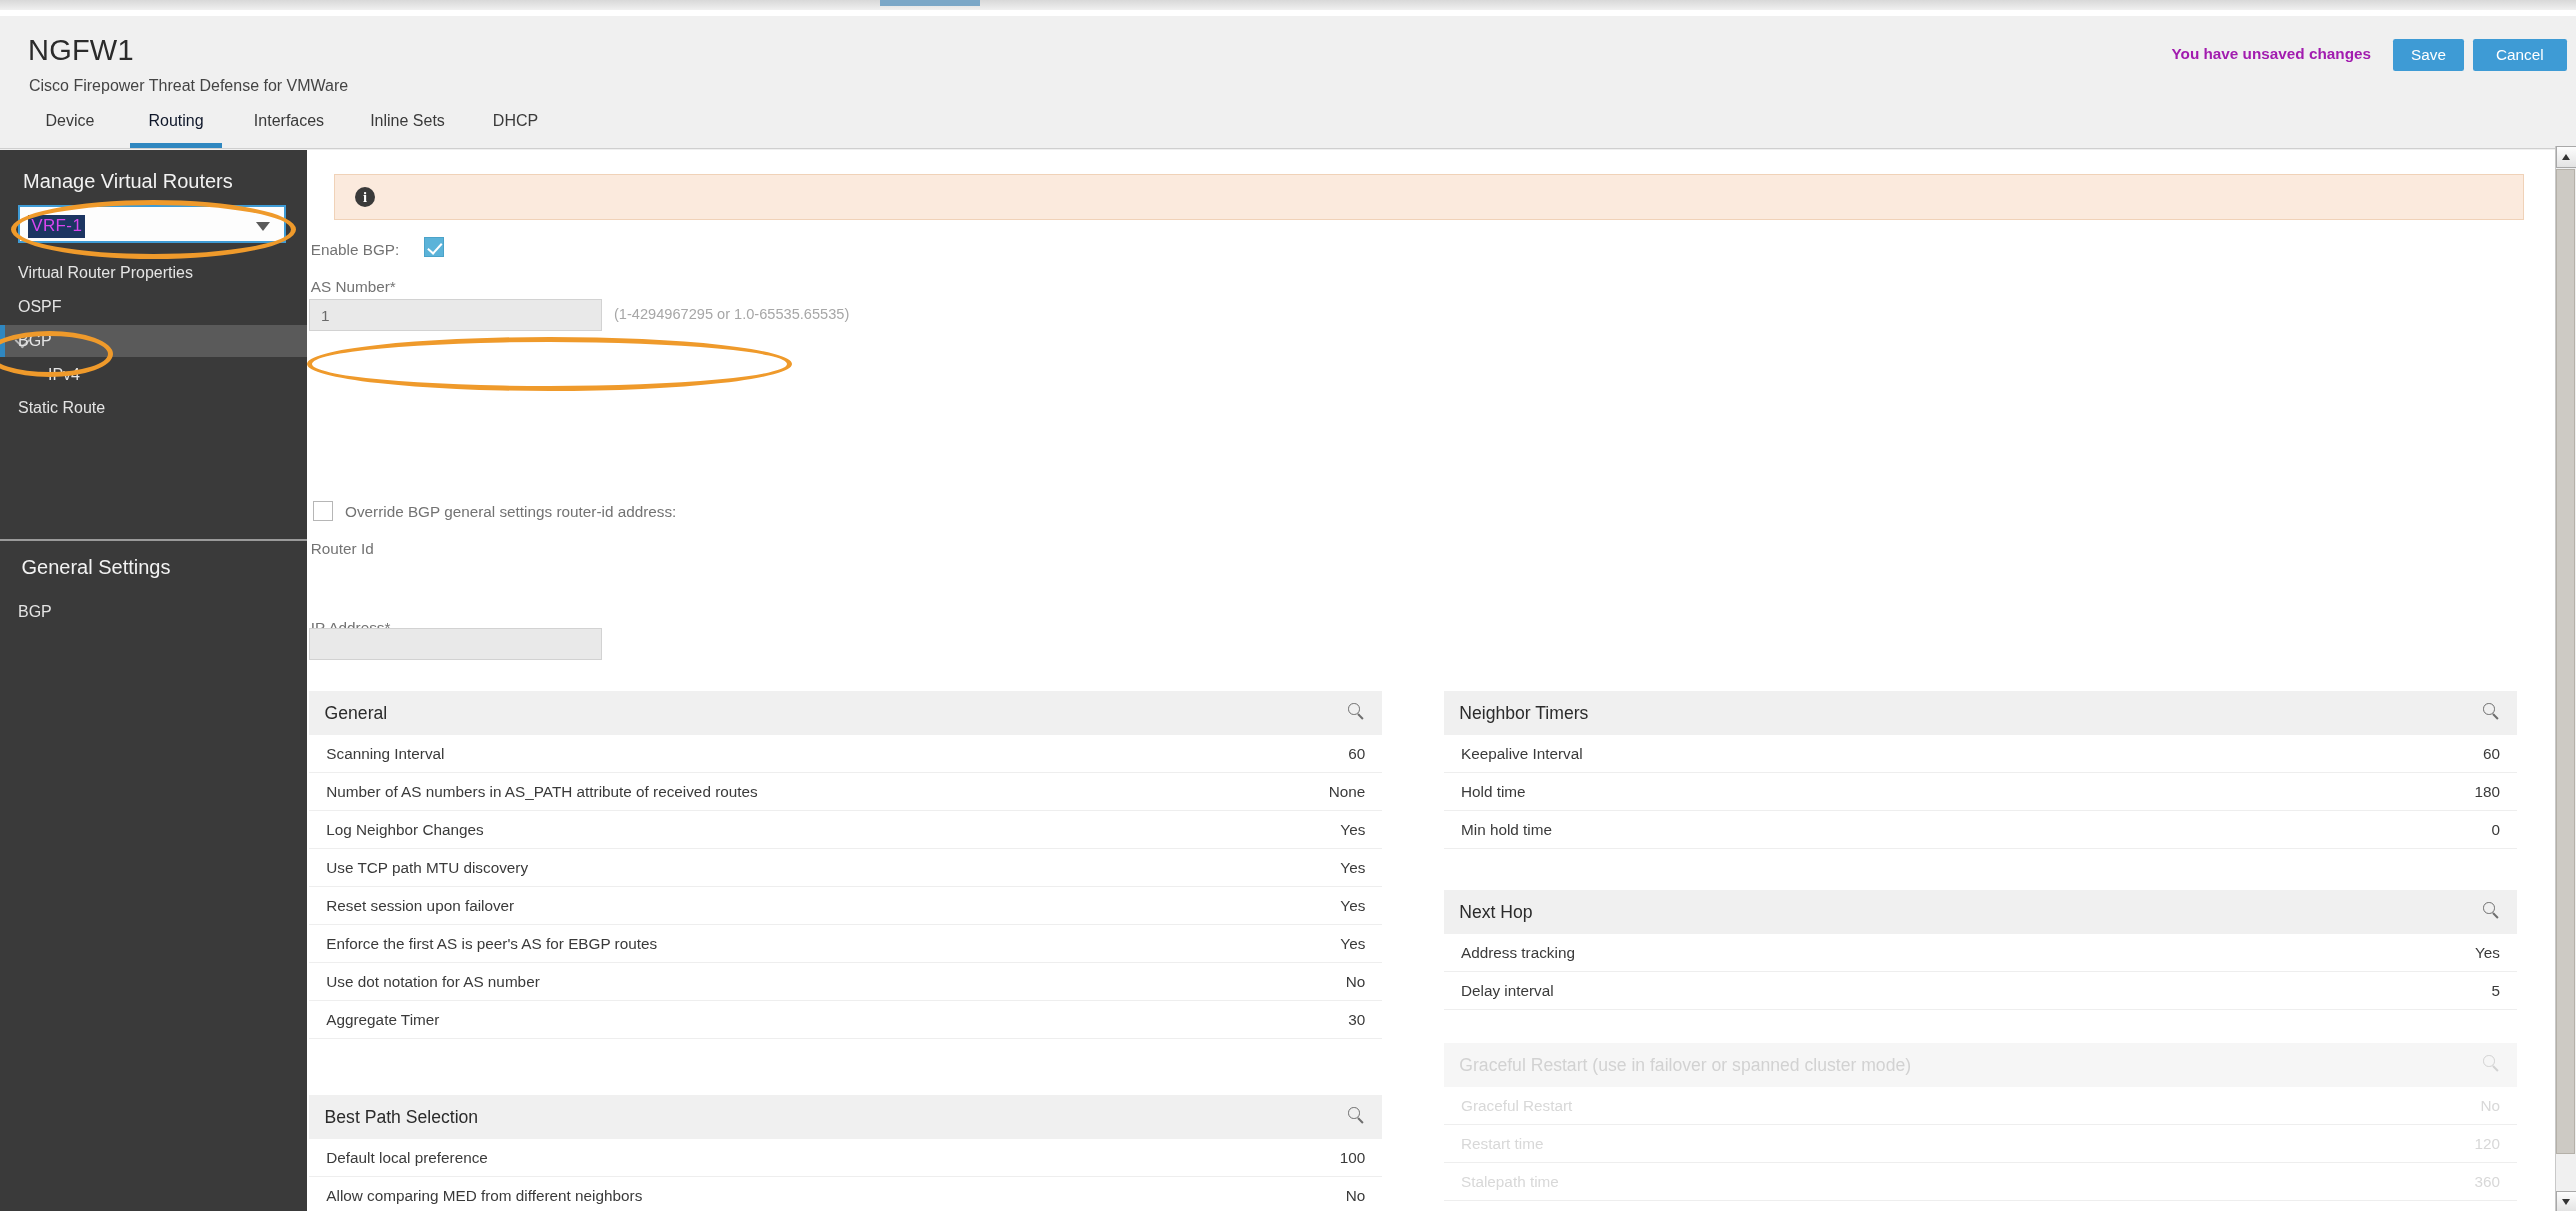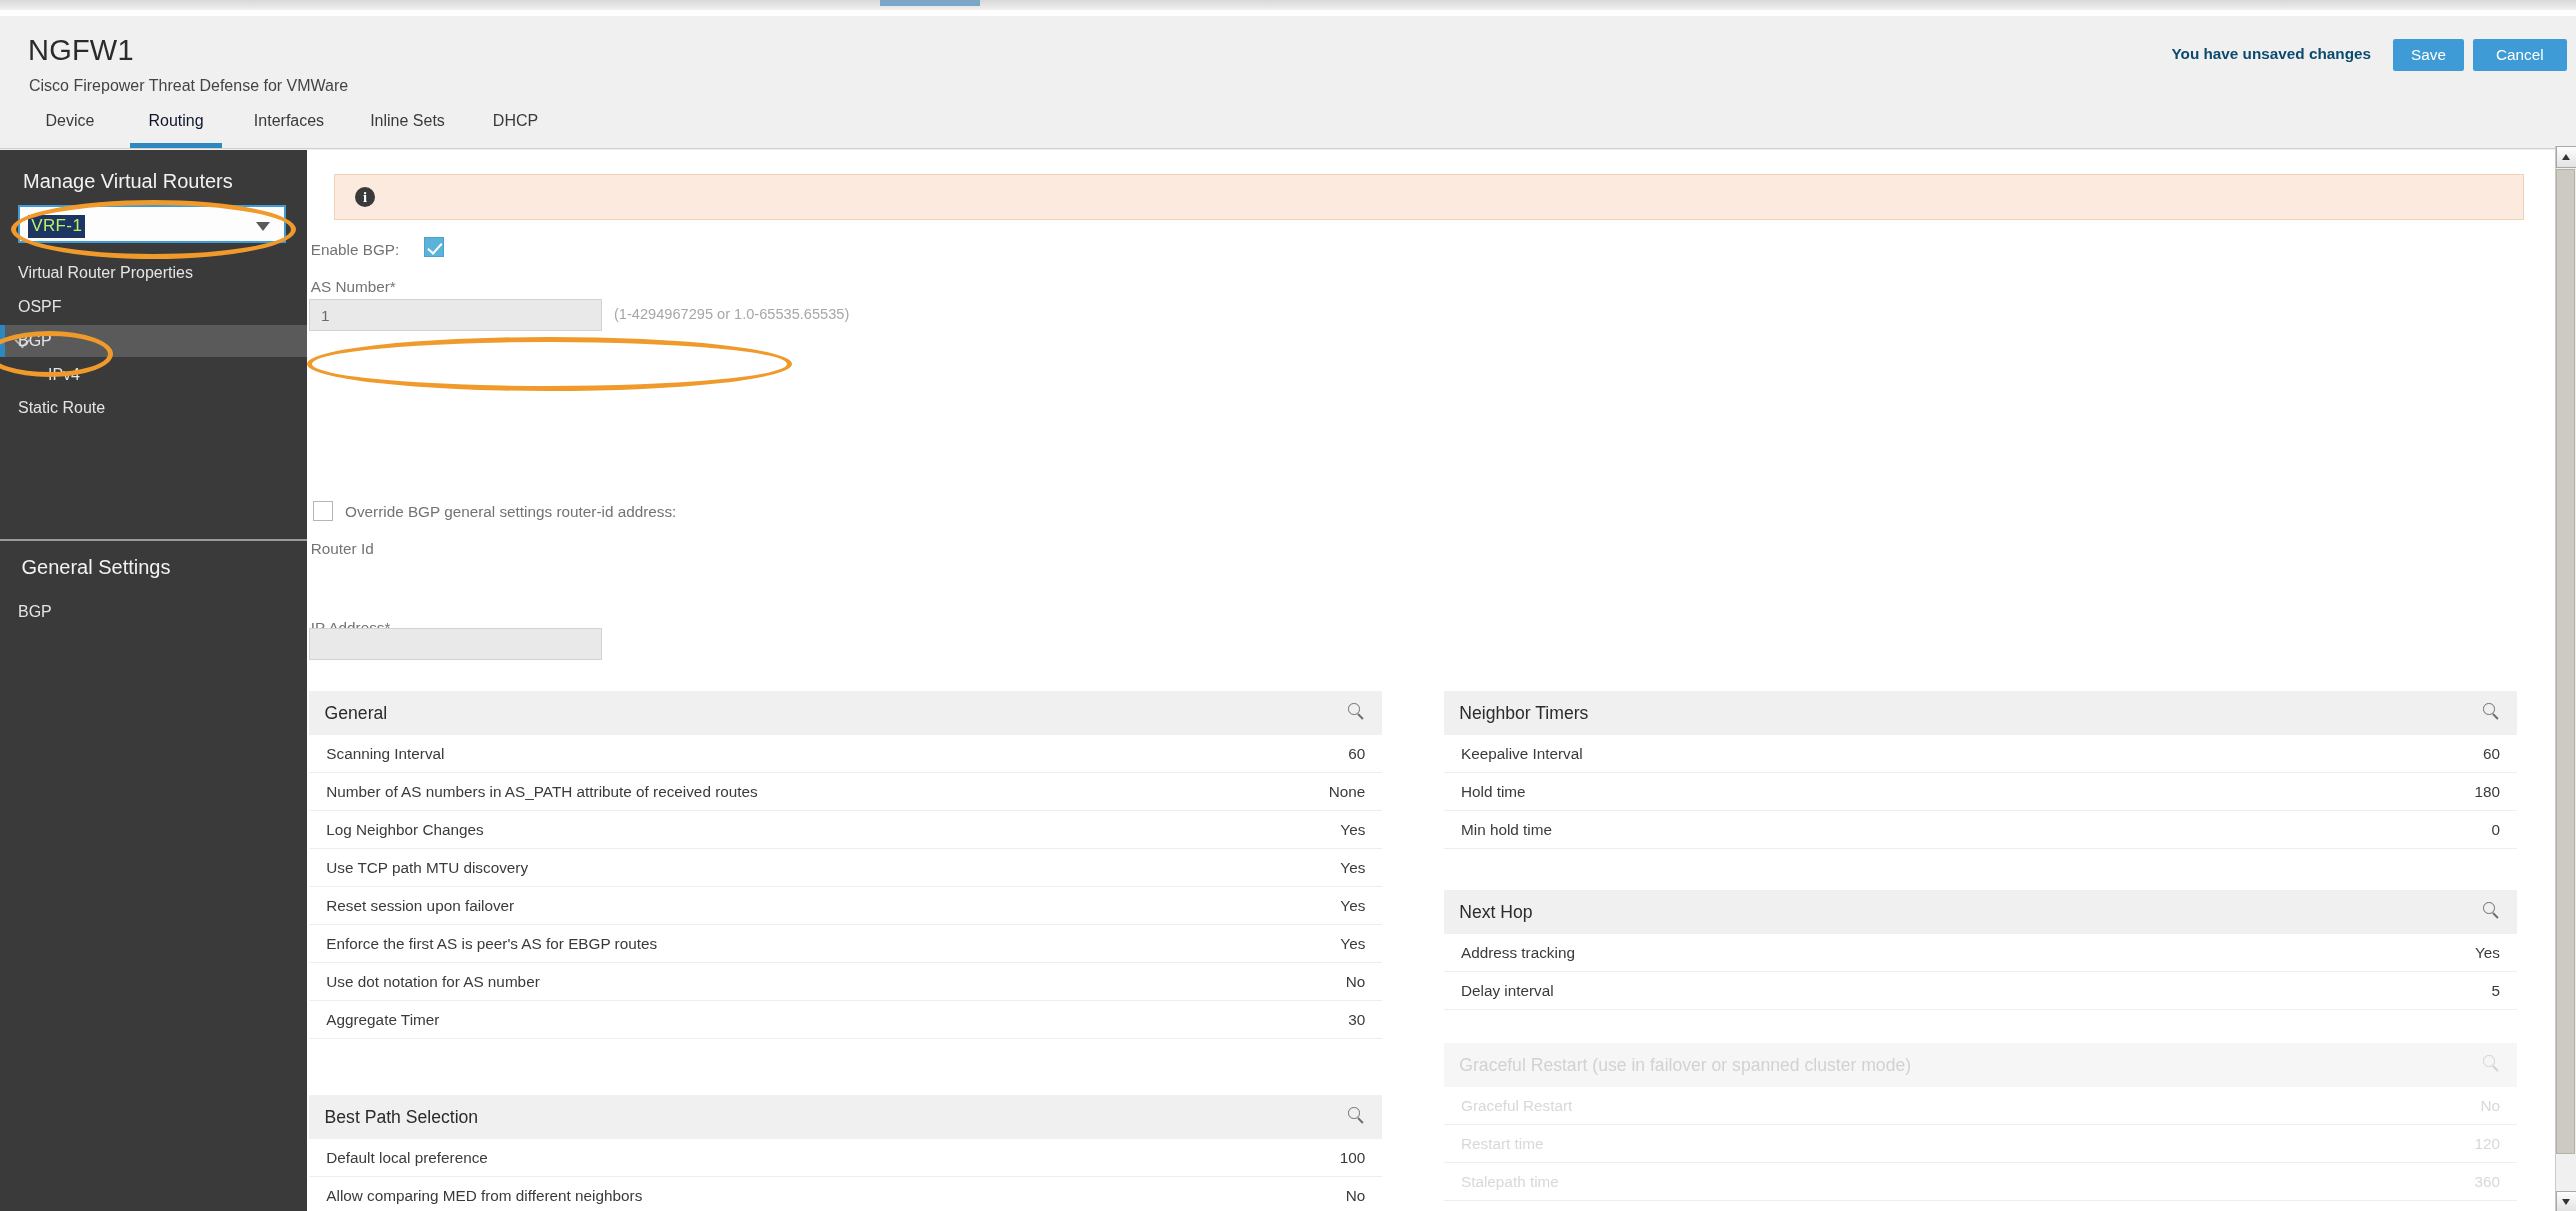--- a/index.html
+++ b/index.html
@@ -29,21 +29,21 @@
   .device-title {
     position: absolute; left: 28px; top: 18.4px;
     font-size: 29px; color: #2b2b2b; font-weight: 400; letter-spacing: 0.2px;
   }
   .device-sub {
     position: absolute; left: 29px; top: 61px;
     font-size: 16px; color: #444;
   }
   .unsaved {
     position: absolute; right: 205px; top: 29px;
-    font-size: 15.3px; color: #0c4a6e; font-weight: 700; white-space: nowrap;
+    font-size: 15.3px; color: #a21caf; font-weight: 700; white-space: nowrap;
   }
   .btn {
     position: absolute; top: 23px;
     background: #3e9bd5; color: #fff; border: none;
     font-size: 15.3px; font-family: "Liberation Sans", sans-serif;
     border-radius: 2.3px; cursor: pointer; text-align: center;
     height: 32px; line-height: 32px;
   }
   .btn-save   { right: 112px; width: 71px; }
   .btn-cancel { right: 9.2px;  width: 94px; }
@@ -73,21 +73,21 @@
   .sb-title {
     position: absolute; left: 23px; top: 20px;
     font-size: 20px; color: #f2f2f2; font-weight: 400;
   }
   .vrf-select {
     position: absolute; left: 18.4px; top: 55px; width: 268px; height: 38px;
     background: #fdfdfd; border: 2.3px solid #3e9bd5; cursor: pointer;
   }
   .vrf-value {
     position: absolute; left: 7.7px; top: 8.4px;
-    background: #1c3562; color: #bef264; font-size: 17px;
+    background: #1c3562; color: #d946ef; font-size: 17px;
     padding: 0.8px 3.1px 2.3px 3.1px; letter-spacing: 0.4px;
   }
   .vrf-caret {
     position: absolute; right: 14px; top: 14.6px;
     width: 0; height: 0; border-left: 7.7px solid transparent;
     border-right: 7.7px solid transparent; border-top: 9.2px solid #5a5a5a;
   }
   .sb-item {
     position: absolute; left: 0; width: 307px; height: 32px;
     font-size: 16px; color: #e4e4e4; cursor: pointer;

